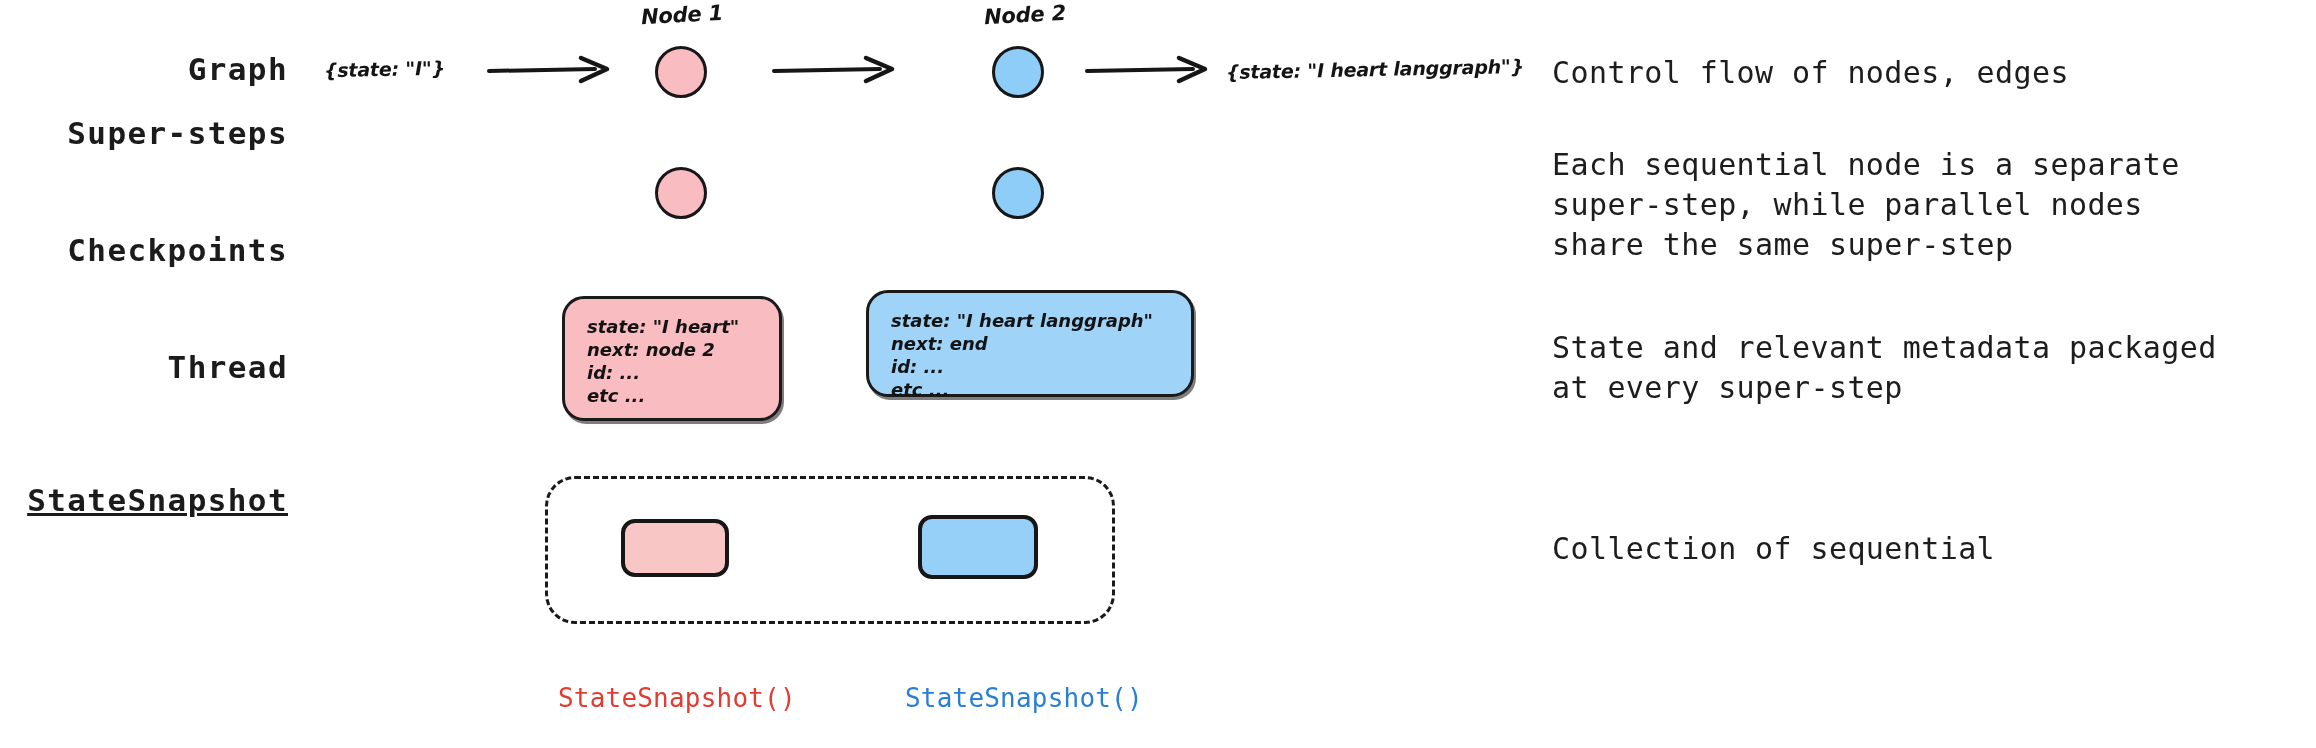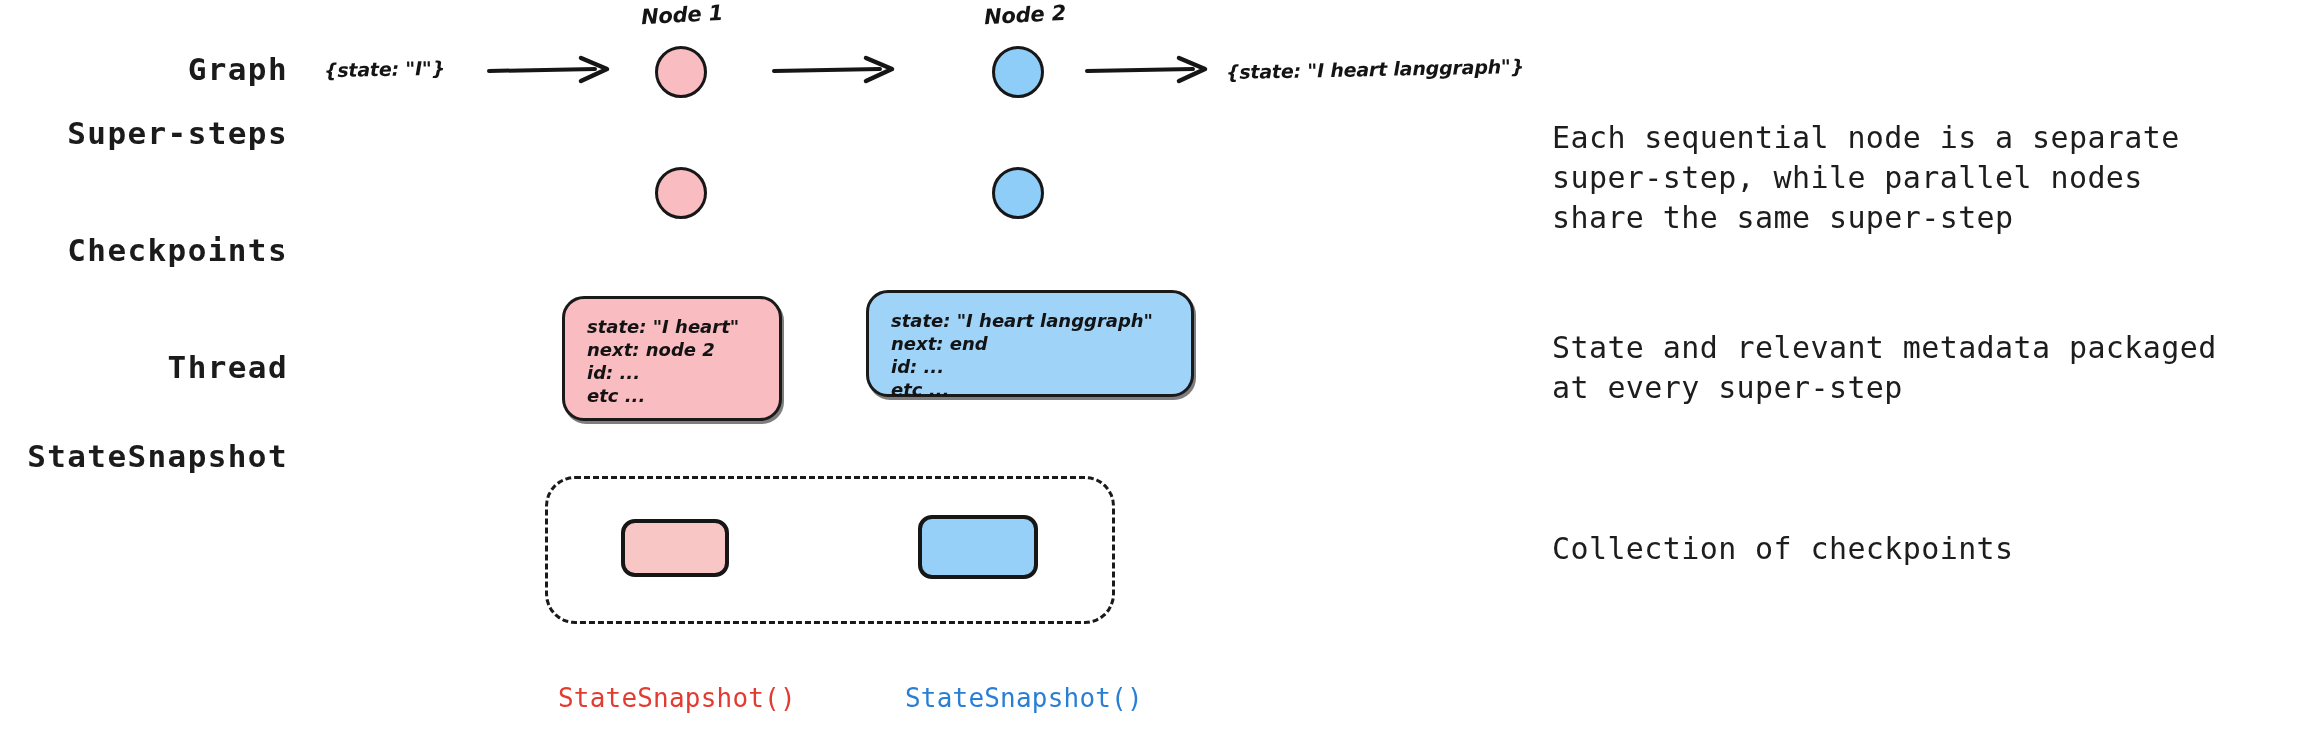--- a/index.html
+++ b/index.html
@@ -166,28 +166,29 @@
 
   <div class="arrow" style="left:1085px; top:56px;">
     <svg width="125" height="26" viewBox="0 0 125 26">
       <path d="M2 15 L108 13" stroke="#161616" stroke-width="4" fill="none" stroke-linecap="round"></path>
       <path d="M94 2 L120 13 L94 25" stroke="#161616" stroke-width="4.5" fill="none" stroke-linecap="round" stroke-linejoin="round"></path>
     </svg>
   </div>
 
   <div class="hand" style="left:1226px; top:58px;">{state: "I heart langgraph"}</div>
 
+  <div class="desc" style="top:53px;">Control flow of nodes, edges</div>
 
   <div class="row-label" style="top: 117.5px;">Super-steps</div>
 
   <div class="node pink" style="left:655px; top:167px;"></div>
 
   <div class="node blue" style="left:992px; top:167px;"></div>
 
-  <div class="desc" style="top:118px;">Each sequential node is a separate
+  <div class="desc" style="top:145px;">Each sequential node is a separate
 super-step, while parallel nodes
 share the same super-step</div>
 
   <div class="row-label" style="top: 234.5px;">Checkpoints</div>
 
   <div class="ckpt pink" style="left:562px; top:296px; width:220px; height:125px;">state: "I heart"
 next: node 2
 id: ...
 etc ...</div>
 
@@ -200,22 +201,22 @@
 at every super-step</div>
 
   <div class="row-label" style="top: 352px;">Thread</div>
 
   <div class="thread-box" style="left:545px; top:476px; width:570px; height:148px;"></div>
 
   <div class="chip pink" style="left:621px; top:519px; width:108px; height:58px;"></div>
 
   <div class="chip blue" style="left:918px; top:515px; width:120px; height:64px;"></div>
 
-  <div class="desc" style="top:529px;">Collection of checkpoints</div>
-
-  <div class="row-label" style="top: 441px;">StateSnapshot</div>
+  <div class="desc" style="top:529px;">Collection of sequential</div>
+
+  <div class="row-label" style="top: 485px; text-decoration: underline;">StateSnapshot</div>
 
   <div class="snap red" style="left:558px; top:683px;">StateSnapshot()</div>
 
   <div class="snap blue" style="left:905px; top:683px;">StateSnapshot()</div>
 
 
 </div>
 
 </body></html>

